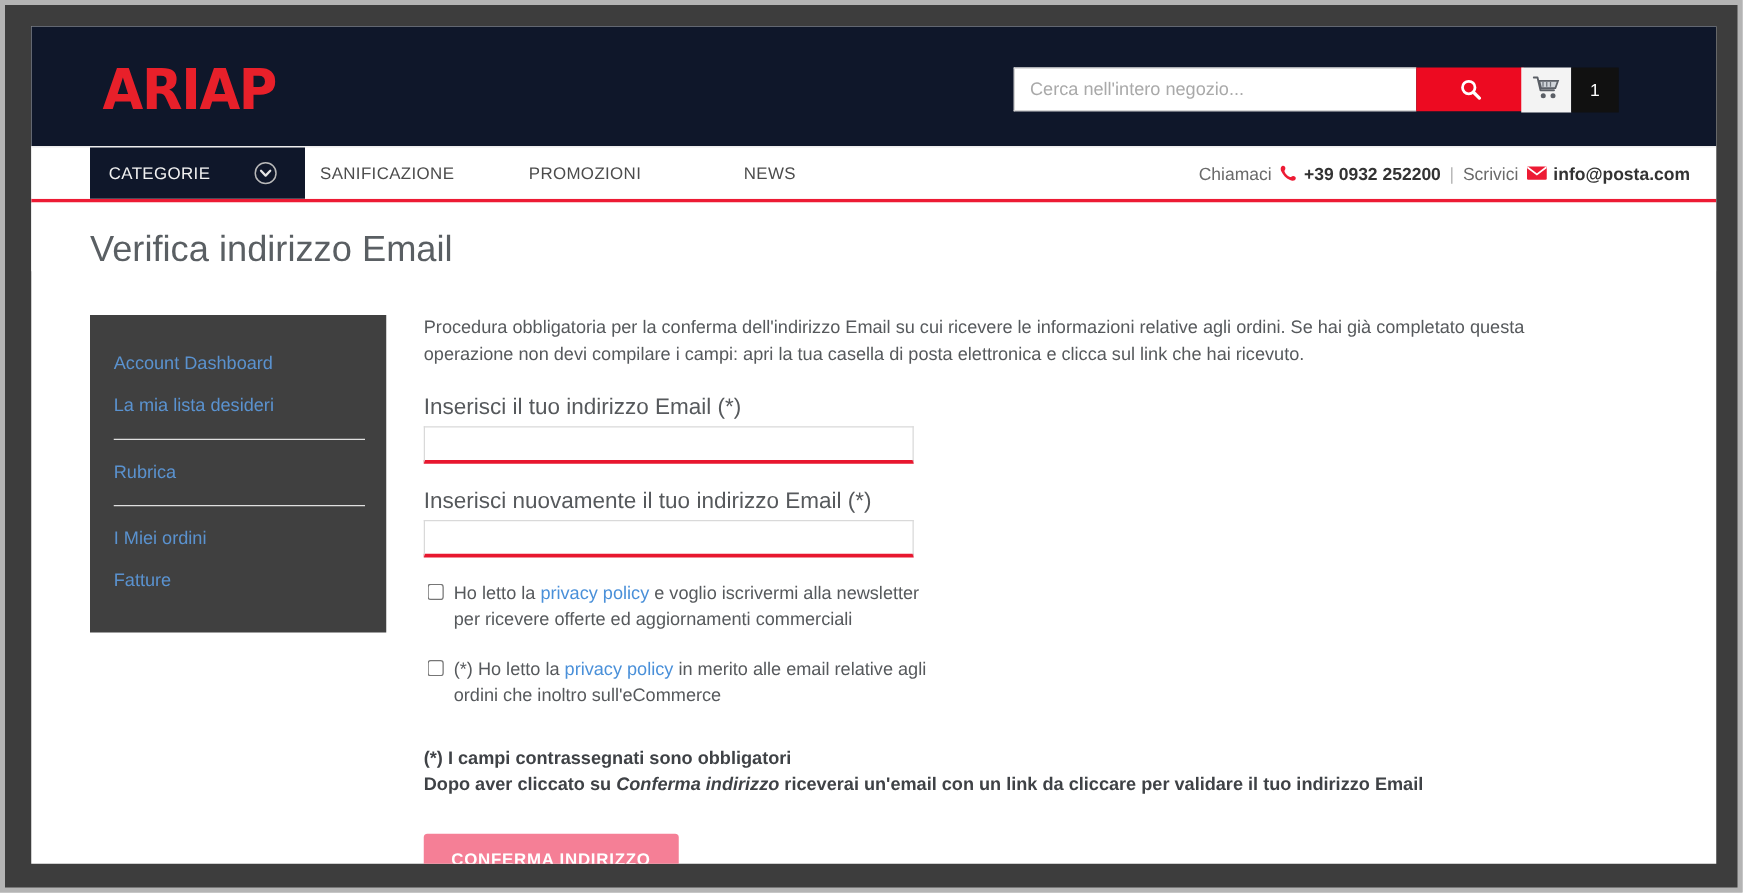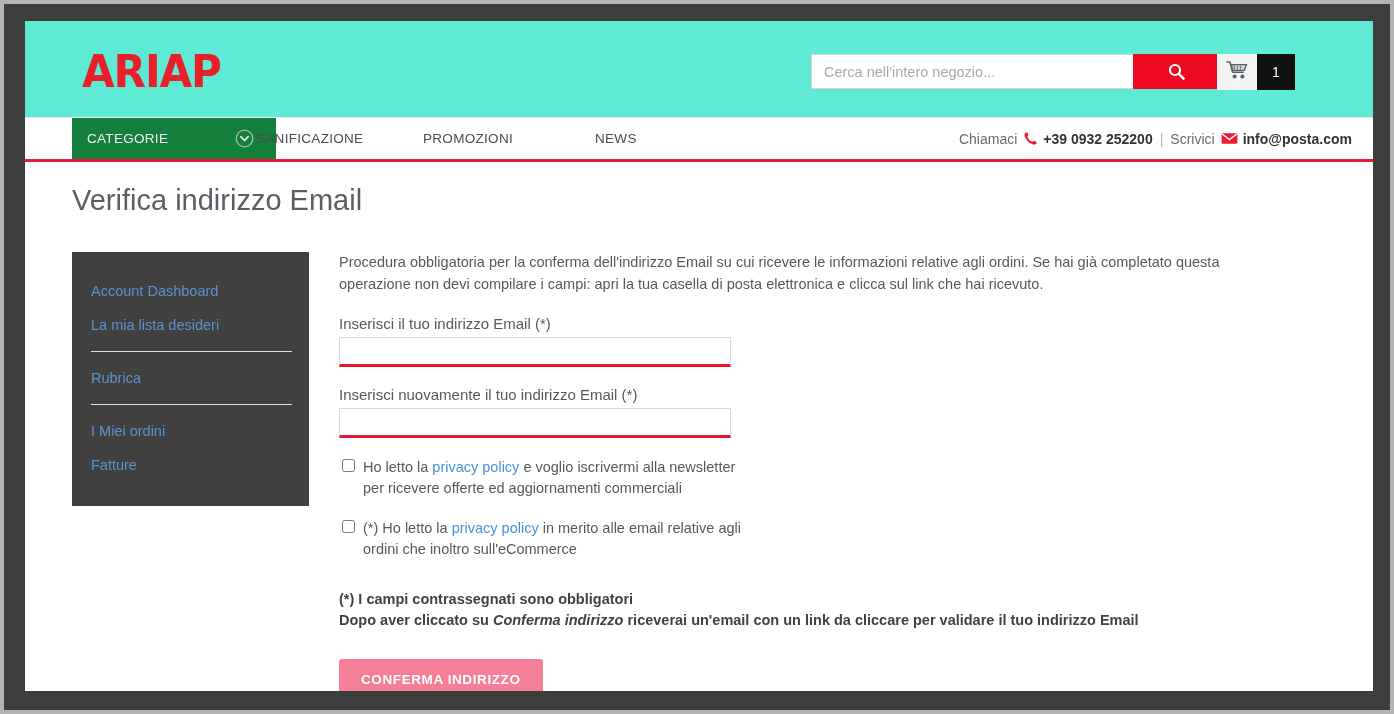--- a/index.html
+++ b/index.html
@@ -31,21 +31,21 @@
     background: #ffffff;
     box-sizing: border-box;
     position: relative;
     overflow: hidden;
   }
 
   
   #site-header {
     position: relative;
     height: 96px;
-    background: #5eead4;
+    background: #0f172a;
   }
   #logo {
     position: absolute;
     left: 57px;
     top: 24px;
     font-size: 45px;
     font-weight: bold;
     color: #e8202a;
     letter-spacing: -1px;
     font-family: "DejaVu Sans", sans-serif;
@@ -120,23 +120,23 @@
   #main-nav {
     position: relative;
     height: 41px;
     border-top: 1px solid #ececec;
     background: #fff;
   }
   #nav-categorie {
     position: absolute;
     left: 47px;
     top: 0;
-    width: 204px;
+    width: 172px;
     height: 41px;
-    background: #15803d;
+    background: #0f172a;
     color: #f2f2f2;
     font-size: 13.5px;
     letter-spacing: 0.3px;
     display: flex;
     align-items: center;
     cursor: pointer;
   }
   #nav-categorie .cat-label { margin-left: 15px; }
   #nav-categorie .cat-chevron {
     position: absolute;
@@ -235,21 +235,21 @@
   #intro-text {
     margin: 0;
     font-size: 14.5px;
     line-height: 1.5;
     color: #56595c;
     width: 898px;
   }
   .field-label {
     display: block;
     margin: 19px 0 5px 0;
-    font-size: 15px;
+    font-size: 18px;
     color: #56595c;
   }
   .email-input {
     display: block;
     width: 392px;
     height: 30px;
     box-sizing: border-box;
     border: 1px solid #d9d9d9;
     border-bottom: 3px solid #e8172f;
     background: #ffffff;

